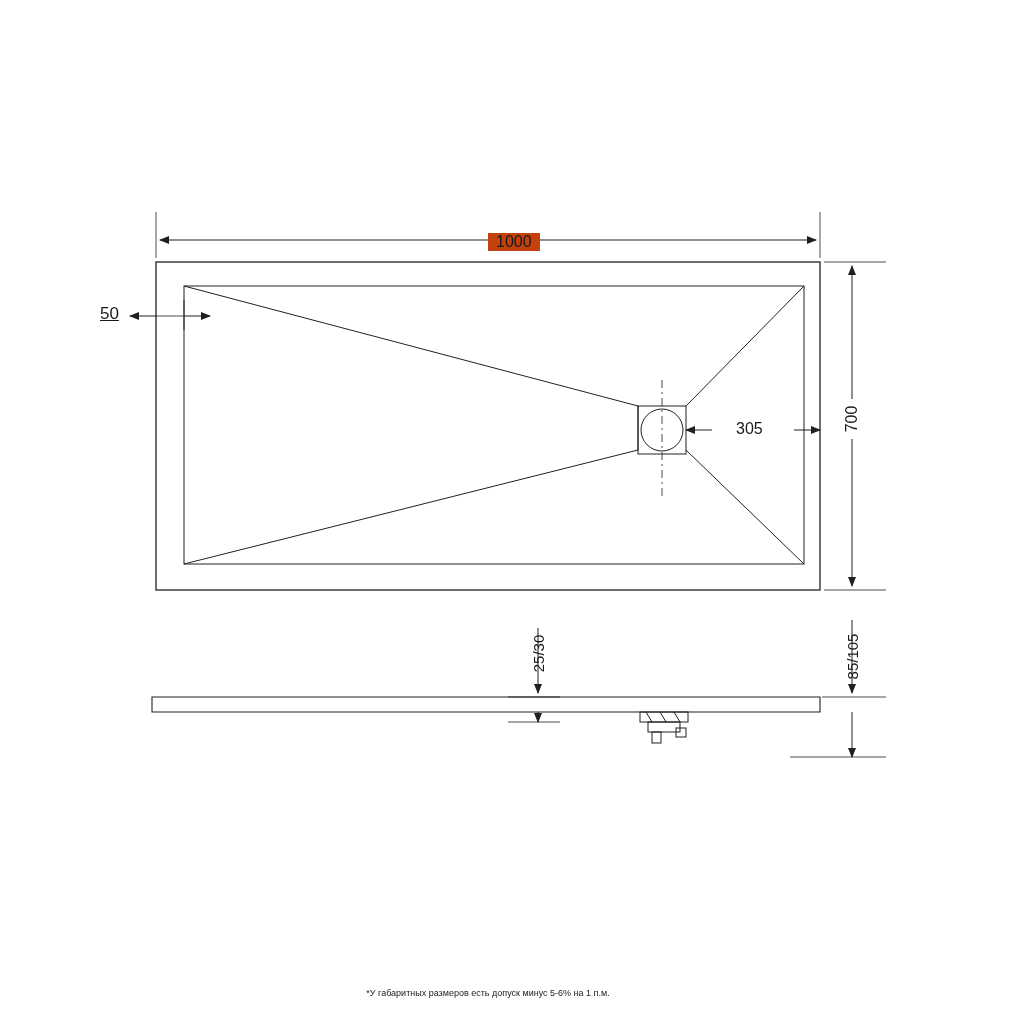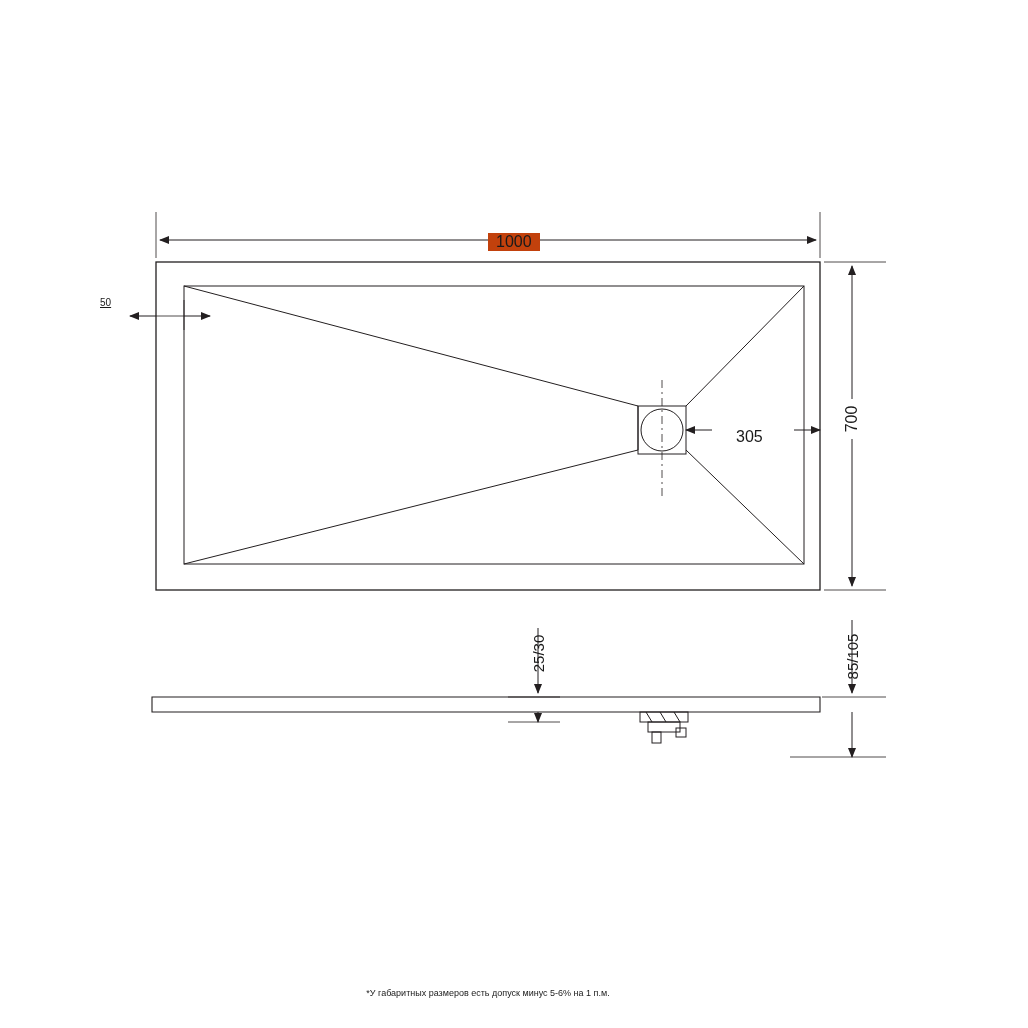--- a/index.html
+++ b/index.html
@@ -123,19 +123,19 @@
 
   <g stroke="#231f20" fill="none" stroke-width="0.8">
     <path d="M822,697 L886,697"></path>
     <path d="M790,757 L886,757"></path>
   </g>
   <path d="M852,620 L852,693" stroke="#231f20" stroke-width="1" marker-end="url(#arrEnd)"></path>
   <path d="M852,757 L852,712" stroke="#231f20" stroke-width="1" marker-start="url(#arrStart)"></path>
 </svg>
 
 <div class="dim-label" style="left:488px; top:233px; font-size:16px; background:#c2410c; padding:0 8px;">1000</div>
-<div class="dim-label" style="left:100px; top:297px; font-size:10px;text-decoration:underline;">50</div>
-<div class="dim-label" style="left:730px; top:420px; font-size:16px; background:#fff; padding:0 6px;margin-top:8px;">305</div>
+<div class="dim-label" style="left:100px; top:304px; font-size:17px;text-decoration:underline;">50</div>
+<div class="dim-label" style="left:730px; top:420px; font-size:16px; background:#fff; padding:0 6px;">305</div>
 <div class="dim-label rot90" style="left:832px; top:410px; width:40px; text-align:center; font-size:16px; background:#fff;">700</div>
 <div class="dim-label rot90" style="left:506px; top:645px; width:64px; text-align:center; font-size:15px;">25/30</div>
 <div class="dim-label rot90" style="left:818px; top:648px; width:68px; text-align:center; font-size:15px;">85/105</div>
 
 <div class="footnote">*У габаритных размеров есть допуск минус  5-6% на 1 п.м.</div>
 
 </body></html>

